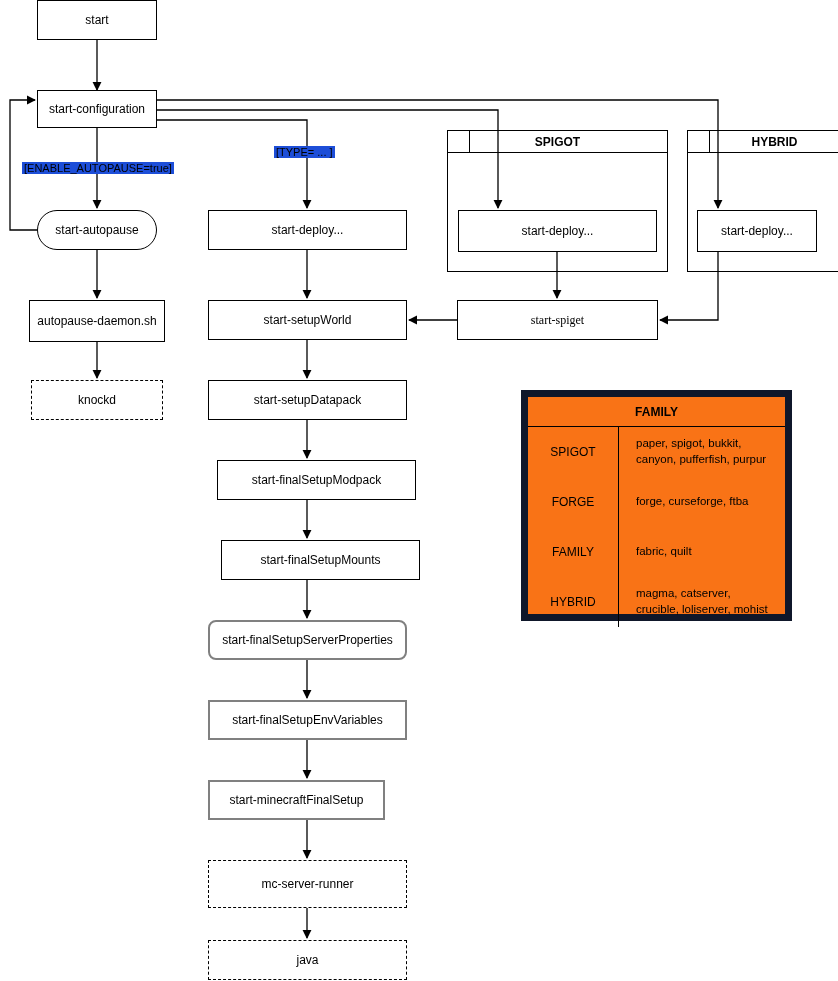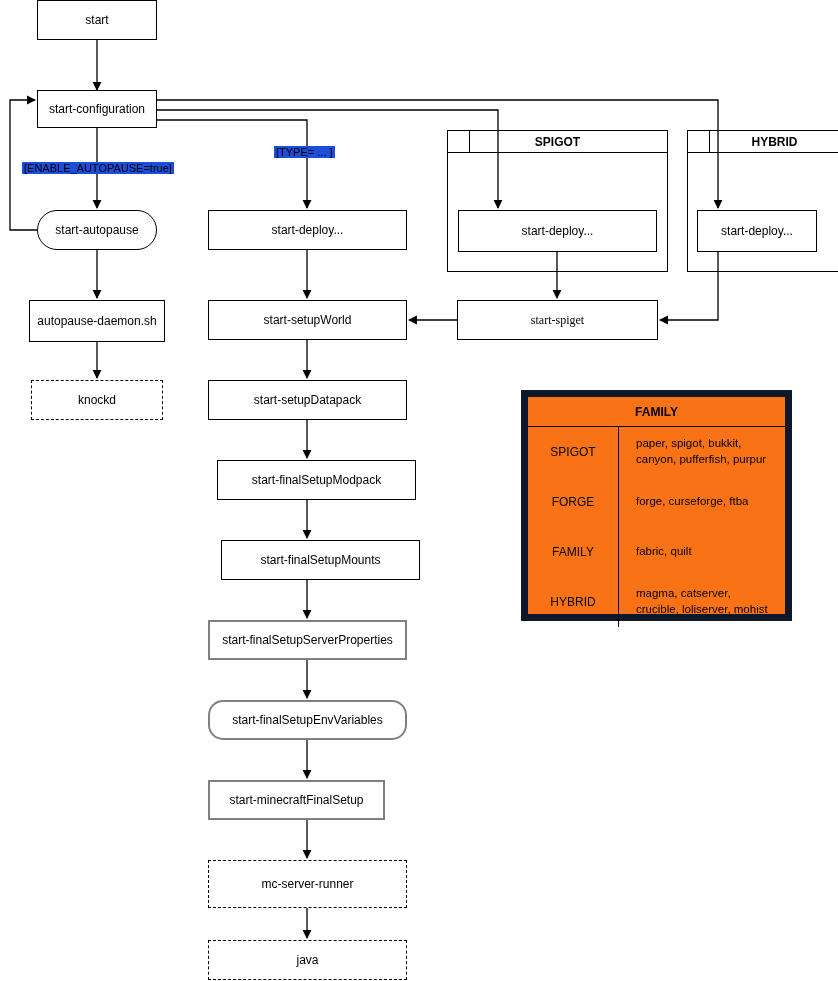--- a/index.html
+++ b/index.html
@@ -222,23 +222,23 @@
   <div class="node" style="left:457px; top:300px; width:201px; height:40px;font-family:Liberation Serif, serif;">start-spiget</div>
 
   <div class="node" style="left:208px; top:300px; width:199px; height:40px;">start-setupWorld</div>
 
   <div class="node" style="left:208px; top:380px; width:199px; height:40px;">start-setupDatapack</div>
 
   <div class="node" style="left:208px; top:460px; width:199px; height:40px;margin-left:9px;">start-finalSetupModpack</div>
 
   <div class="node" style="left:208px; top:540px; width:199px; height:40px;margin-left:13px;">start-finalSetupMounts</div>
 
-  <div class="node gray-border" style="left:208px; top:620px; width:199px; height:40px;">start-finalSetupServerProperties</div>
-
-  <div class="node gray-border" style="left:208px; top:700px; width:199px; height:40px;border-radius:15px;">start-finalSetupEnvVariables</div>
+  <div class="node gray-border" style="left:208px; top:620px; width:199px; height:40px;border-radius:8px;">start-finalSetupServerProperties</div>
+
+  <div class="node gray-border" style="left:208px; top:700px; width:199px; height:40px;">start-finalSetupEnvVariables</div>
 
   <div class="node gray-border" style="left:208px; top:780px; width:177px; height:40px;">start-minecraftFinalSetup</div>
 
   <div class="node dashed" style="left:208px; top:860px; width:199px; height:48px;">mc-server-runner</div>
 
   <div class="node dashed" style="left:208px; top:940px; width:199px; height:40px;">java</div>
 
   <div class="edge-label" style="left:22px; top:162px;">[ENABLE_AUTOPAUSE=true]</div>
 
   <div class="edge-label" style="left:274px; top:146px;">[TYPE= ... ]</div>

